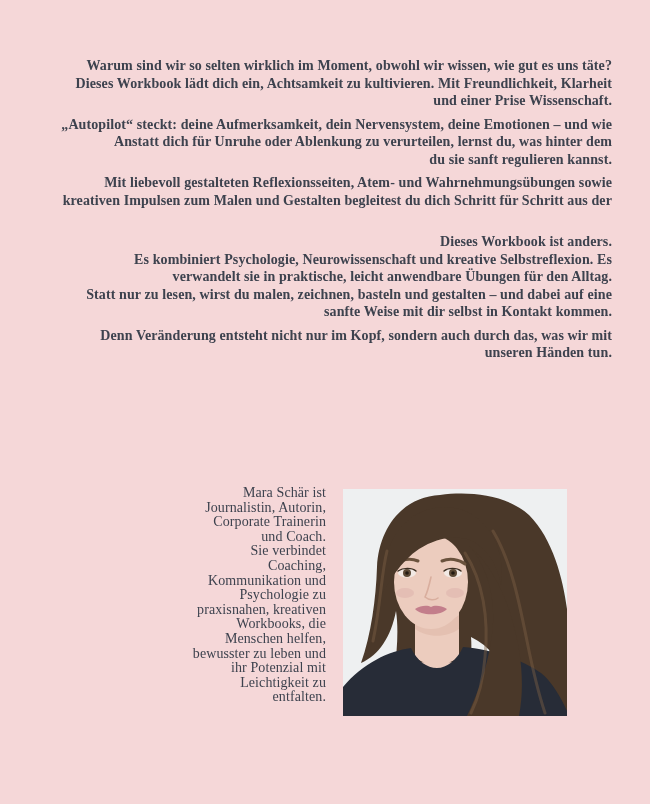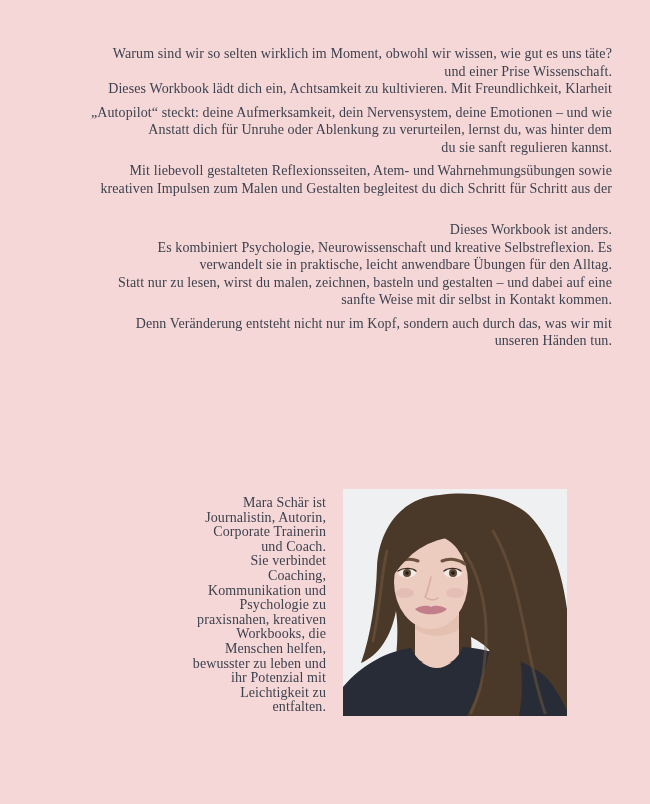--- a/index.html
+++ b/index.html
@@ -18,29 +18,29 @@
   }
   html,body{margin:0;padding:0;}
   body{
     width:650px;height:804px;
     background:var(--page-bg);
     position:relative;overflow:hidden;
     font-family:"Liberation Serif","DejaVu Serif",serif;
     color:var(--text);
   }
   .main-text{
-    position:absolute;top:45px;left:39px;right:38px;
+    position:absolute;top:57px;left:39px;right:38px;
     text-align:right;
-    font-size:14px;line-height:17.5px;letter-spacing:0.1px;
+    font-size:14px;line-height:17.5px;letter-spacing:0.1px;font-weight:bold;
   }
   .para{margin:0 0 6px 0;}
   .para-4{margin-top:24px;}
   .line{white-space:nowrap;}
   .bio{
-    position:absolute;top:496px;right:324px;
+    position:absolute;top:486px;right:324px;
     text-align:right;
     font-size:14px;line-height:14.6px;letter-spacing:0.1px;
   }
   .portrait{
     position:absolute;left:343px;top:489px;width:224px;height:227px;margin:0;
   }
   .portrait svg{display:block;width:100%;height:100%;}
   .photo-bg{fill:var(--photo-bg);}
   .hair{fill:var(--hair);}
   .hair-hl{stroke:var(--hair-light);stroke-width:3;fill:none;stroke-linecap:round;opacity:.45;}
@@ -57,22 +57,22 @@
   .blush{fill:var(--lips);opacity:.18;}
 </style>
 </head>
 <body>
 
 <div>
 
   <main class="main-text">
     <div class="para">
         <div class="line">Warum sind wir so selten wirklich im Moment, obwohl wir wissen, wie gut es uns täte?</div>
+        <div class="line">Dieses Workbook lädt dich ein, Achtsamkeit zu kultivieren. Mit Freundlichkeit, Klarheit</div>
         <div class="line">und einer Prise Wissenschaft.</div>
-        <div class="line">Dieses Workbook lädt dich ein, Achtsamkeit zu kultivieren. Mit Freundlichkeit, Klarheit</div>
       </div>
     <div class="para">
         <div class="line">„Autopilot“ steckt: deine Aufmerksamkeit, dein Nervensystem, deine Emotionen – und wie</div>
         <div class="line">Anstatt dich für Unruhe oder Ablenkung zu verurteilen, lernst du, was hinter dem</div>
         <div class="line">du sie sanft regulieren kannst.</div>
       </div>
     <div class="para">
         <div class="line">Mit liebevoll gestalteten Reflexionsseiten, Atem- und Wahrnehmungsübungen sowie</div>
         <div class="line">kreativen Impulsen zum Malen und Gestalten begleitest du dich Schritt für Schritt aus der</div>
       </div>

